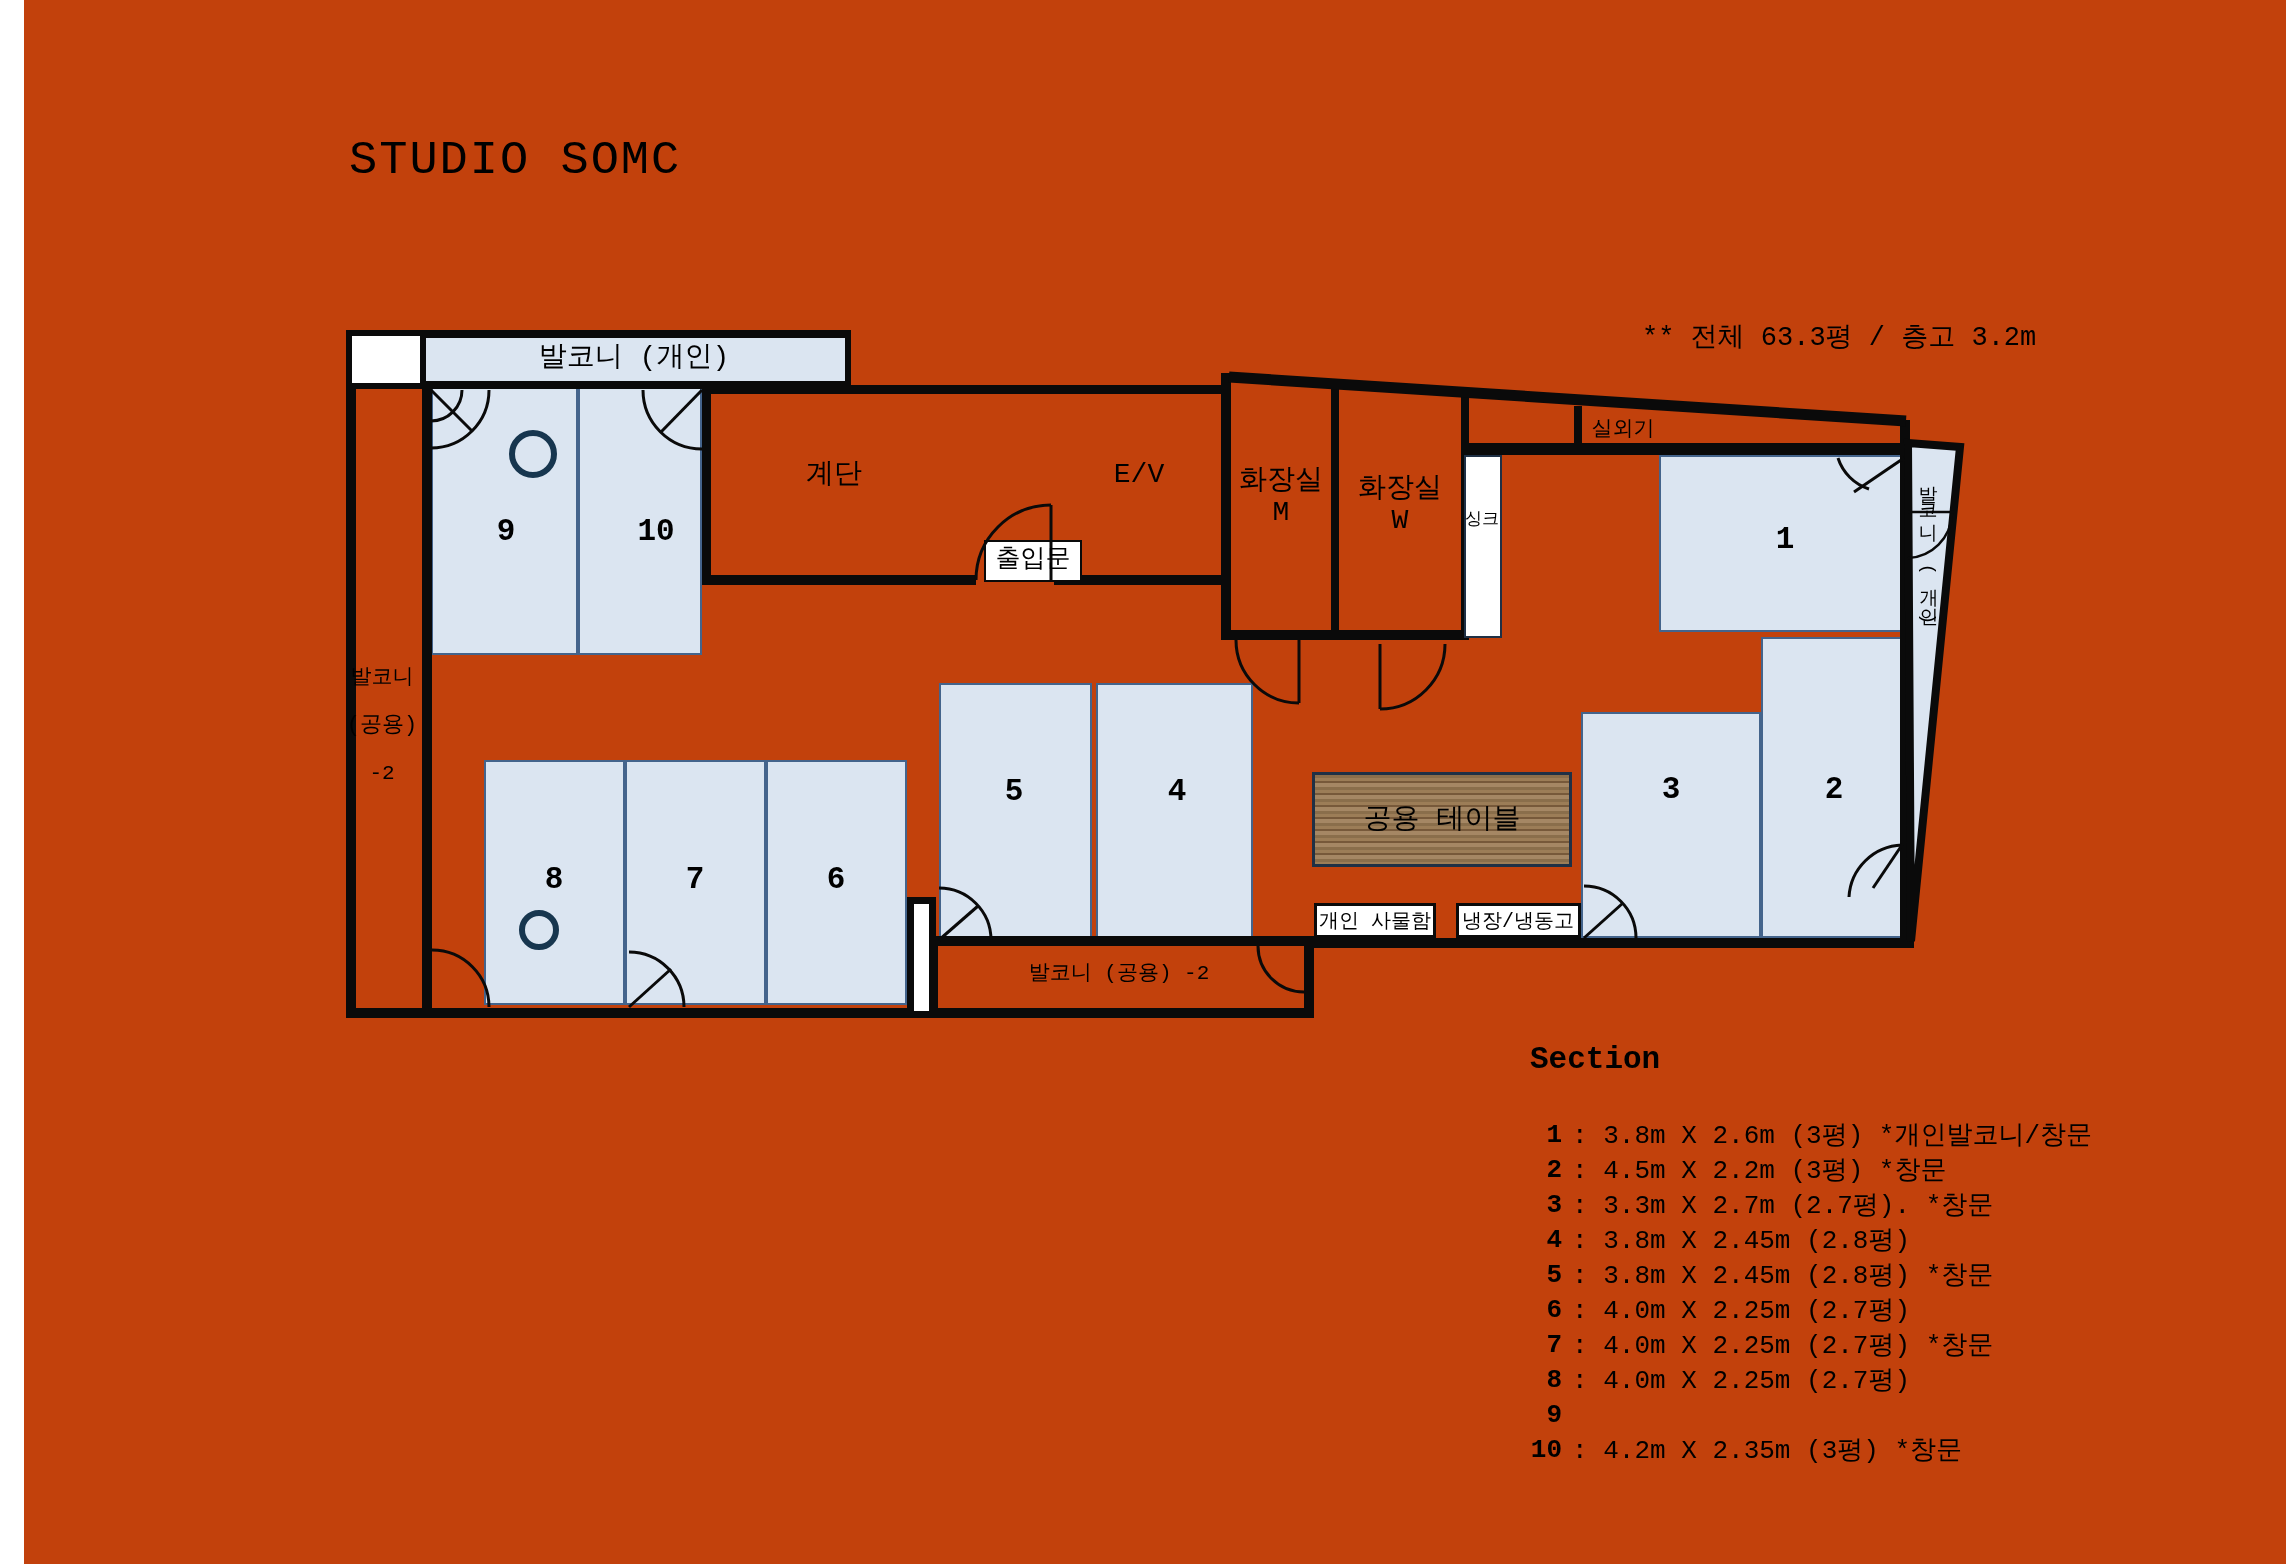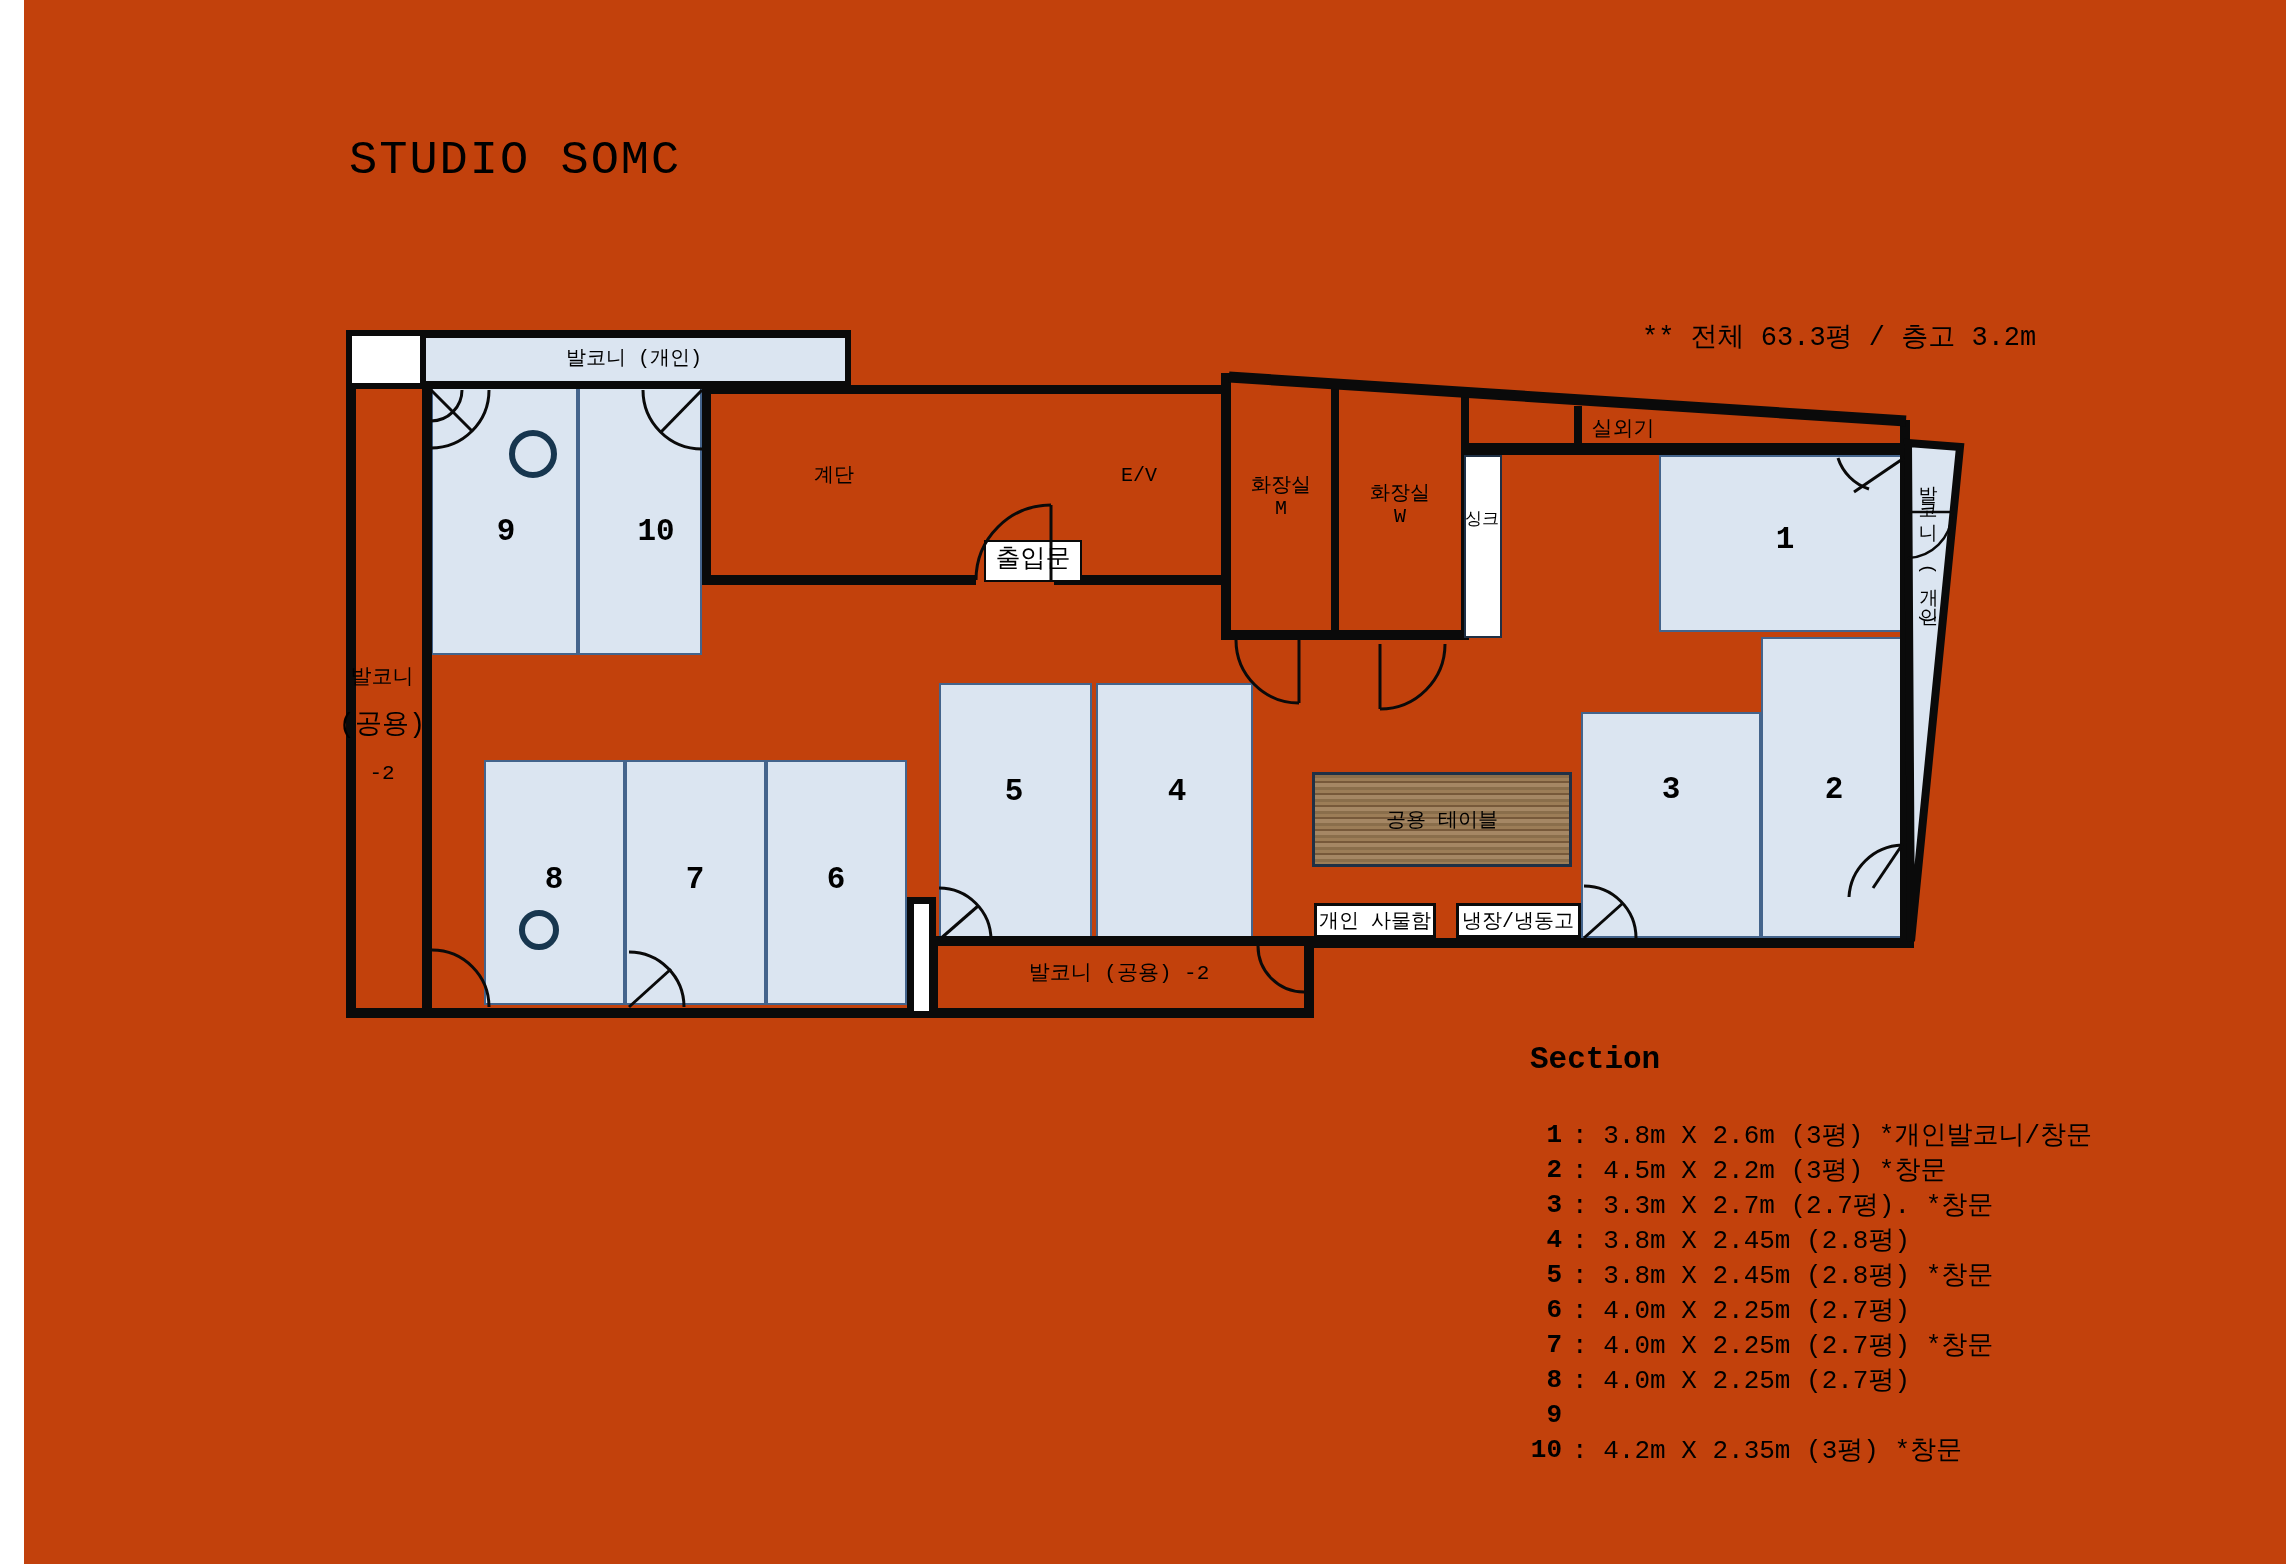--- a/index.html
+++ b/index.html
@@ -5,21 +5,21 @@
   html,body{margin:0;padding:0;background:#fff;}
   #canvas{position:relative;width:2286px;height:1564px;background:#c2410c;overflow:hidden;
           font-family:Liberation Mono, monospace;color:#000;margin-left:24px;}
   .abs{position:absolute;}
   .room{position:absolute;background:#dbe5f1;border:2px solid #44648c;box-sizing:border-box;}
   .wall{position:absolute;background:#0a0a0a;}
   .whitebox{position:absolute;background:#fff;border:6px solid #0a0a0a;box-sizing:border-box;}
   .thinbox{position:absolute;background:#fff;border:3px solid #0a0a0a;box-sizing:border-box;}
   .lbl{position:absolute;transform:translate(-50%,-50%);white-space:nowrap;line-height:1.15;text-align:center;}
   .roomnum{font-size:31px;font-weight:bold;}
-  .small{font-size:20px;}
+  .small{font-size:28px;}
   .vtext{writing-mode:vertical-rl;}
   .title{position:absolute;left:325px;top:134px;font-size:47px;letter-spacing:2px;}
   .note{position:absolute;left:1618px;top:318px;font-size:27px;}
   .svglayer{position:absolute;left:0;top:0;pointer-events:none;}
   .table{position:absolute;border:3px solid #1f3045;box-sizing:border-box;
          background:repeating-linear-gradient(to bottom,#8a6e4b 0 3px,#9c7d57 3px 6px,#77593a 6px 8px,#a58764 8px 12px);}
   .sec-head{position:absolute;left:1506px;top:1042px;font-size:31px;font-weight:bold;}
   .sec-list{position:absolute;left:1496px;top:1117px;font-size:26px;}
   .sec-row{height:35px;display:flex;align-items:center;}
   .sec-num{display:inline-block;width:42px;text-align:right;font-weight:bold;margin-right:10px;}
@@ -117,21 +117,21 @@
     <span>화장실</span><br>
     <span>M</span>
   </div>
   <div class="lbl small" style="left:1376px;top:505px;">
     <span>화장실</span><br>
     <span>W</span>
   </div>
   <div class="lbl" style="left:1458px;top:520px;font-size:17px;">싱크</div>
   <div class="lbl" style="left:1599px;top:430px;font-size:21px;">실외기</div>
   <div class="lbl" style="left:358px;top:678px;font-size:21px;">발코니</div>
-  <div class="lbl" style="left:358px;top:726px;font-size:27px;text-align:center;">(공용)</div>
+  <div class="lbl" style="left:358px;top:726px;font-size:22px;text-align:center;">(공용)</div>
   <div class="lbl" style="left:358px;top:774px;font-size:21px;">-2</div>
   <div class="lbl" style="left:1095px;top:974px;font-size:21px;">발코니 (공용) -2</div>
   <div class="lbl" style="left:1351px;top:921px;font-size:20px;">개인 사물함</div>
   <div class="lbl" style="left:1494px;top:921px;font-size:20px;">냉장/냉동고</div>
   <div class="lbl small" style="left:1418px;top:820px;">공용 테이블</div>
   <div class="lbl vtext" style="left:1902px;top:500px;font-size:19px;">발코니</div>
   <div class="lbl vtext" style="left:1903px;top:594px;font-size:19px;">(개인)</div>
 
   <div class="lbl roomnum" style="left:1761px;top:540px;">1</div>
   <div class="lbl roomnum" style="left:1810px;top:790px;">2</div>

